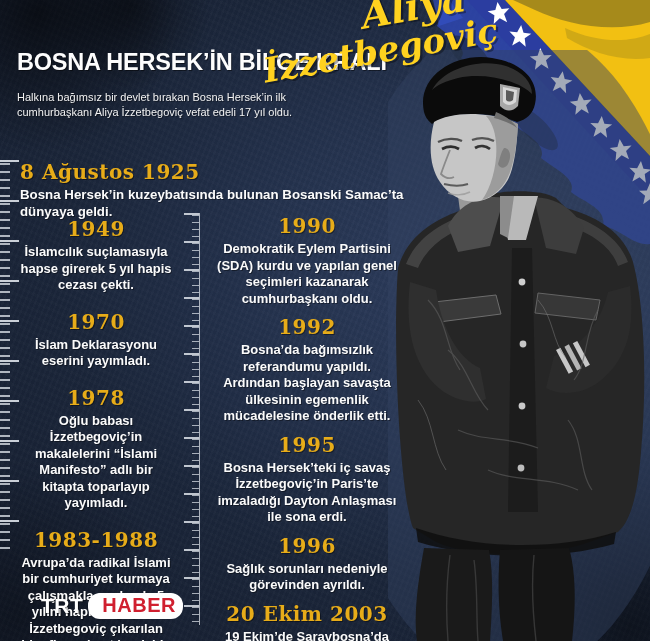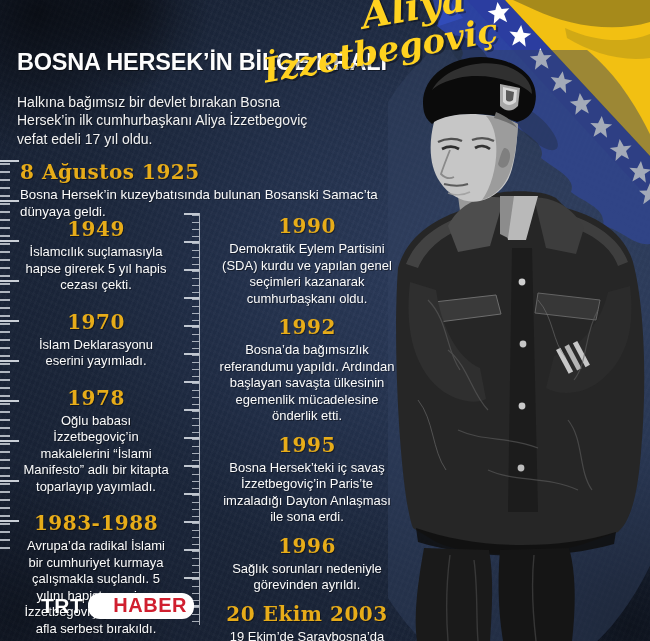--- a/index.html
+++ b/index.html
@@ -31,21 +31,21 @@
     position:absolute;left:252px;top:16px;z-index:6;width:240px;
     transform:rotate(-10deg);transform-origin:left top;
     font-family:"DejaVu Serif",serif;font-style:italic;font-weight:bold;
     color:#ffd21f;line-height:1.02;
     text-shadow:2px 2px 0 rgba(0,0,0,.35);
   }
   .script-name .l1{font-size:38px;margin-left:108px;}
   .script-name .l2{font-size:34px;margin-left:2px;}
   .subtitle{
     position:absolute;left:17px;top:79px;z-index:6;width:312px;
-    font-size:14px;line-height:1.32;color:#f2f2f2;
+    font-size:11px;line-height:1.32;color:#f2f2f2;
     text-shadow:1px 1px 0 rgba(0,0,0,.4);
   }
 
   
   .ruler-left{position:absolute;left:0;top:160px;width:19px;height:392px;z-index:3;}
   .ruler-left .t-short{position:absolute;left:0;top:3px;bottom:0;width:10px;
     background:repeating-linear-gradient(to bottom, rgba(233,238,244,.72) 0 1.7px, transparent 1.7px 8px);}
   .ruler-left .t-long{position:absolute;left:0;top:0;bottom:0;width:19px;
     background:repeating-linear-gradient(to bottom, rgba(233,238,244,.85) 0 1.9px, transparent 1.9px 40px);}
   .ruler-mid{position:absolute;left:183px;top:213px;width:16px;height:412px;z-index:3;
@@ -54,33 +54,33 @@
     background:repeating-linear-gradient(to bottom, rgba(233,238,244,.68) 0 1.5px, transparent 1.5px 7px);}
   .ruler-mid .t-long{position:absolute;right:0;top:0;bottom:0;width:15px;
     background:repeating-linear-gradient(to bottom, rgba(233,238,244,.8) 0 1.7px, transparent 1.7px 28px);}
 
   
   .year{
     font-family:"DejaVu Serif",serif;font-weight:bold;color:#e7ac19;
     font-size:20px;letter-spacing:.5px;line-height:22px;margin:0 0 4px 0;
     text-shadow:1px 1px 0 rgba(0,0,0,.4);
   }
-  .entry-text{font-size:13px;line-height:16.5px;color:#fbfbfb;text-shadow:1px 1px 0 rgba(0,0,0,.4);}
+  .entry-text{font-size:13px;line-height:16.5px;color:#fbfbfb;text-shadow:1px 1px 0 rgba(0,0,0,.4);font-weight:bold;}
   .birth-entry{position:absolute;left:20px;top:161px;width:392px;z-index:6;}
   .birth-entry .entry-text{font-size:13.3px;}
   .col{position:absolute;z-index:6;}
   .col-left{left:20px;top:218px;width:152px;}
   .col-right{left:216px;top:215px;width:182px;}
   .col .entry{margin-bottom:17px;text-align:center;}
   .col-right .entry{margin-bottom:9px;}
 
   
   .trt-logo{position:absolute;left:41px;top:593px;z-index:6;display:flex;align-items:center;gap:5px;}
   .trt-word{font-size:21px;font-weight:bold;color:#ffffff;letter-spacing:.5px;text-shadow:1px 1px 0 rgba(0,0,0,.4);}
-  .haber-box{background:#ffffff;border-radius:12px;padding:1px 7px 2px 25px;text-align:right;}
+  .haber-box{background:#ffffff;border-radius:12px;padding:1px 7px 2px 14px;text-align:right;}
   .haber-word{font-size:20px;font-weight:bold;color:#d01f2f;letter-spacing:.5px;}
 
   
   .flag-svg{position:absolute;right:0;top:0;width:235px;height:250px;z-index:2;}
   .photo-svg{position:absolute;left:388px;top:50px;width:262px;height:591px;z-index:4;}
 </style>
 </head>
 <body>
 
 <div id="canvas">

